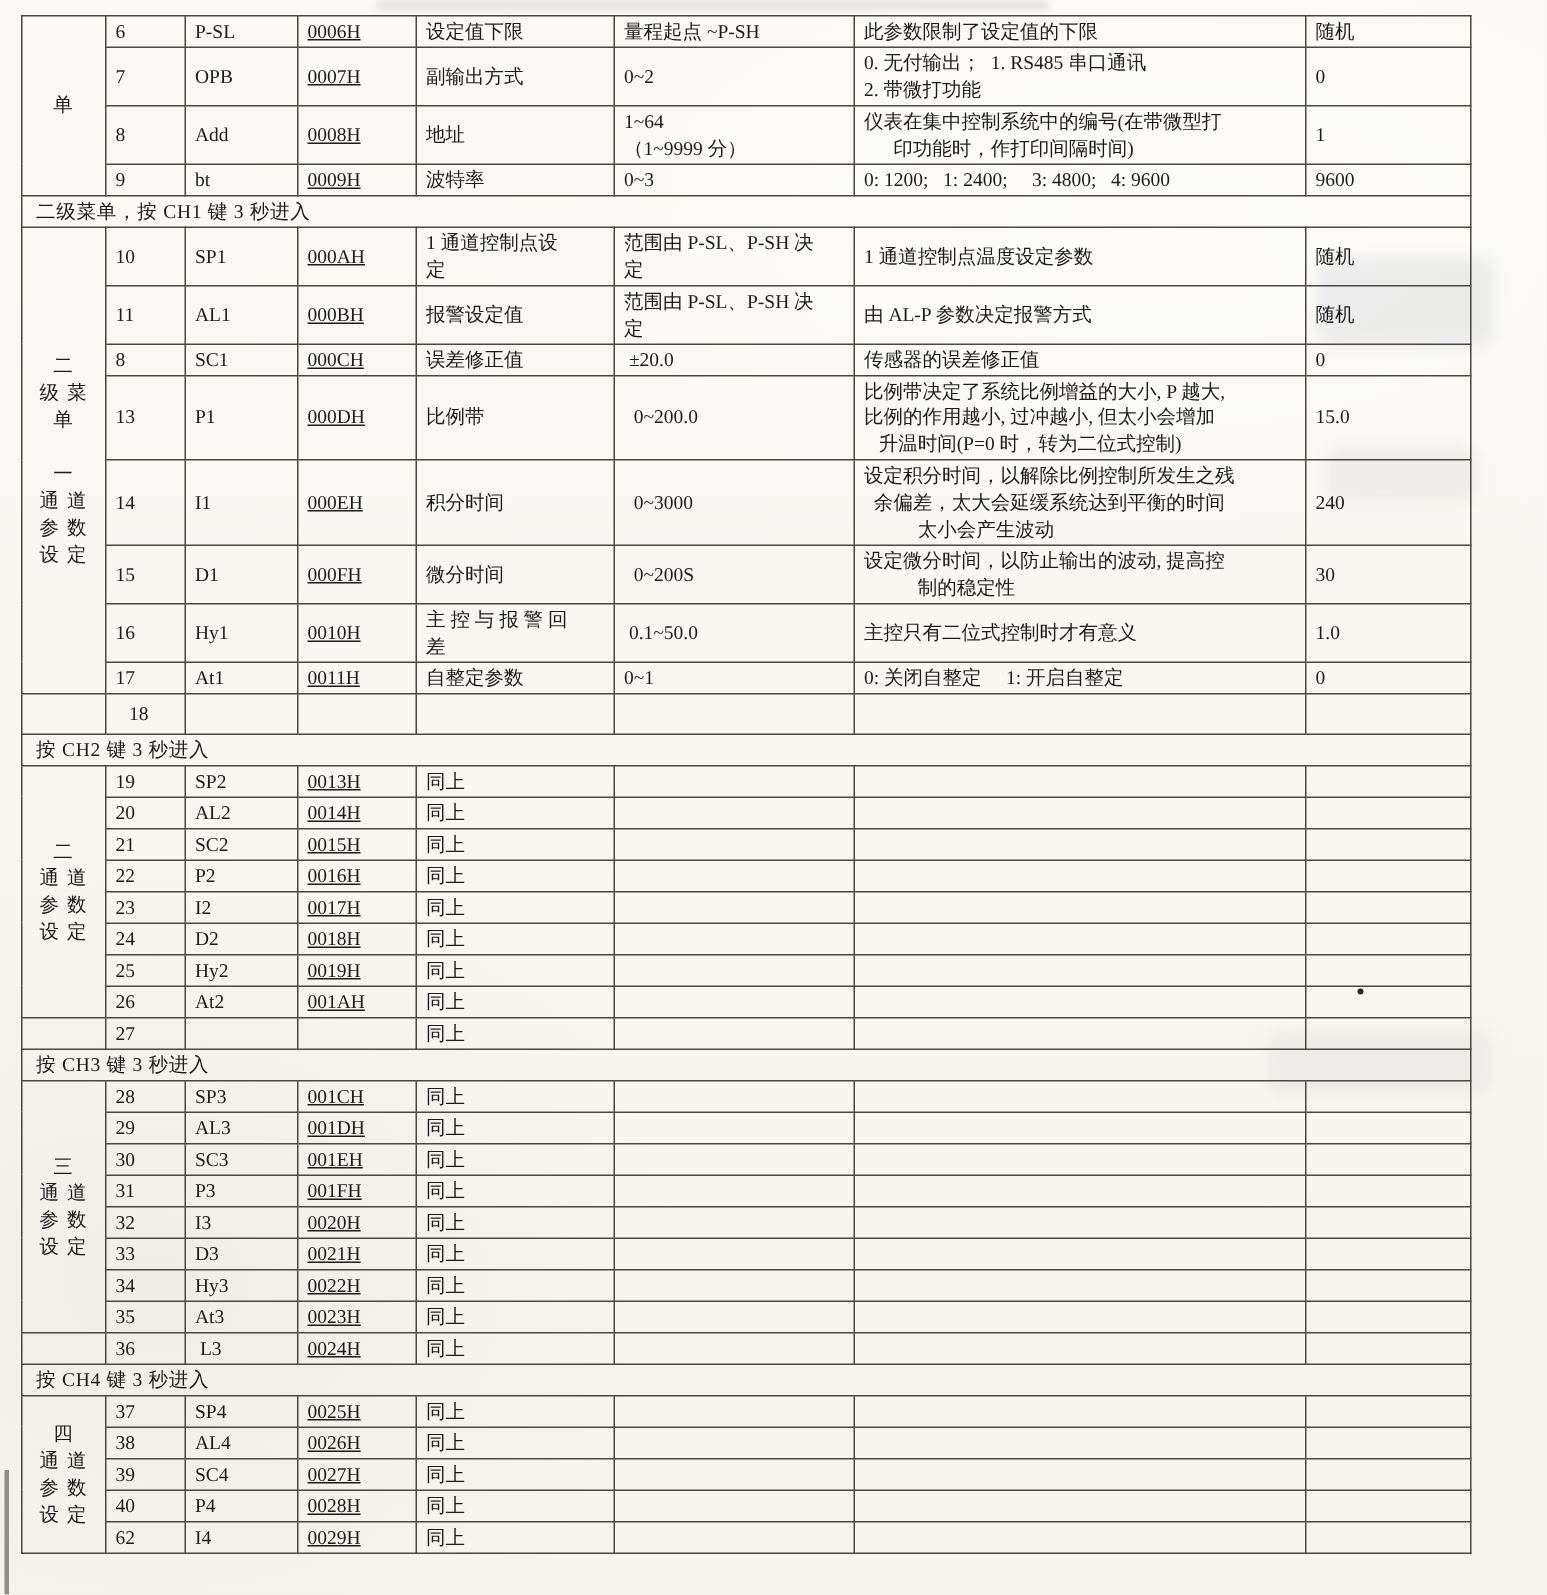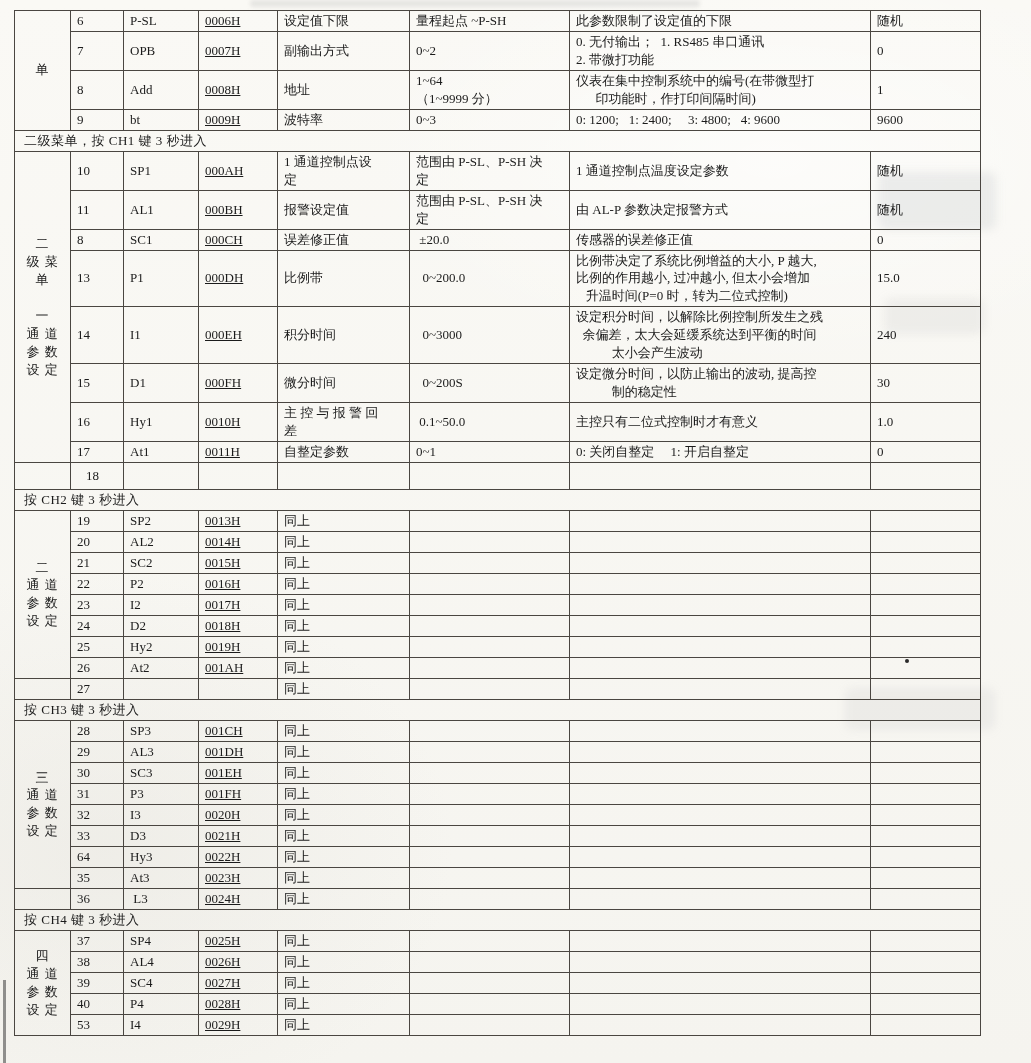--- a/index.html
+++ b/index.html
@@ -365,21 +365,21 @@
         <tr>
           <td class="cell-num">33</td>
           <td class="cell-code">D3</td>
           <td class="cell-addr">0021H</td>
           <td class="cell-name">同上</td>
           <td class="cell-range"></td>
           <td class="cell-desc"></td>
           <td class="cell-default"></td>
         </tr>
         <tr>
-          <td class="cell-num">64</td>
+          <td class="cell-num">34</td>
           <td class="cell-code">Hy3</td>
           <td class="cell-addr">0022H</td>
           <td class="cell-name">同上</td>
           <td class="cell-range"></td>
           <td class="cell-desc"></td>
           <td class="cell-default"></td>
         </tr>
         <tr>
           <td class="cell-num">35</td>
           <td class="cell-code">At3</td>
@@ -436,21 +436,21 @@
         <tr>
           <td class="cell-num">40</td>
           <td class="cell-code">P4</td>
           <td class="cell-addr">0028H</td>
           <td class="cell-name">同上</td>
           <td class="cell-range"></td>
           <td class="cell-desc"></td>
           <td class="cell-default"></td>
         </tr>
         <tr>
-          <td class="cell-num">53</td>
+          <td class="cell-num">62</td>
           <td class="cell-code">I4</td>
           <td class="cell-addr">0029H</td>
           <td class="cell-name">同上</td>
           <td class="cell-range"></td>
           <td class="cell-desc"></td>
           <td class="cell-default"></td>
         </tr>
       </tbody>
   </table>
 </div>

